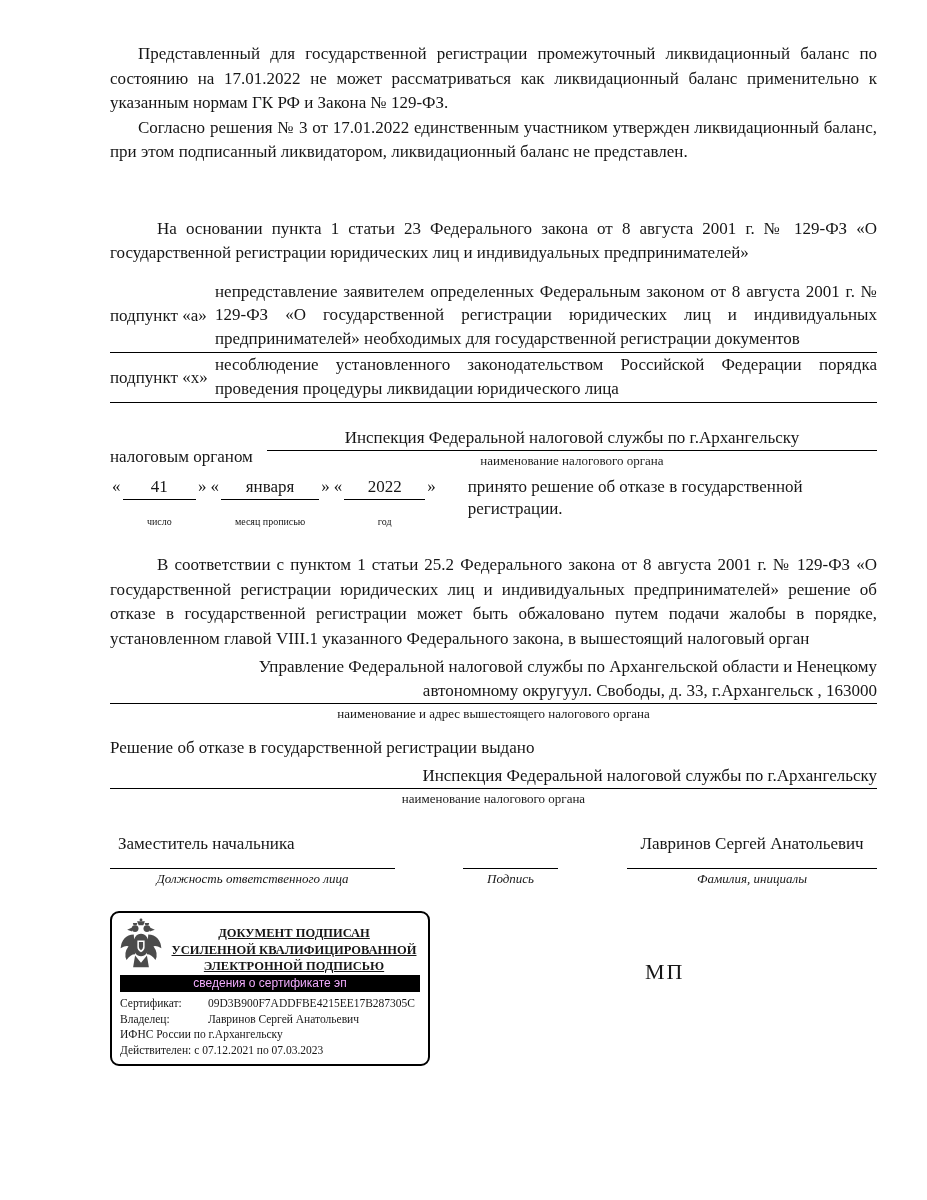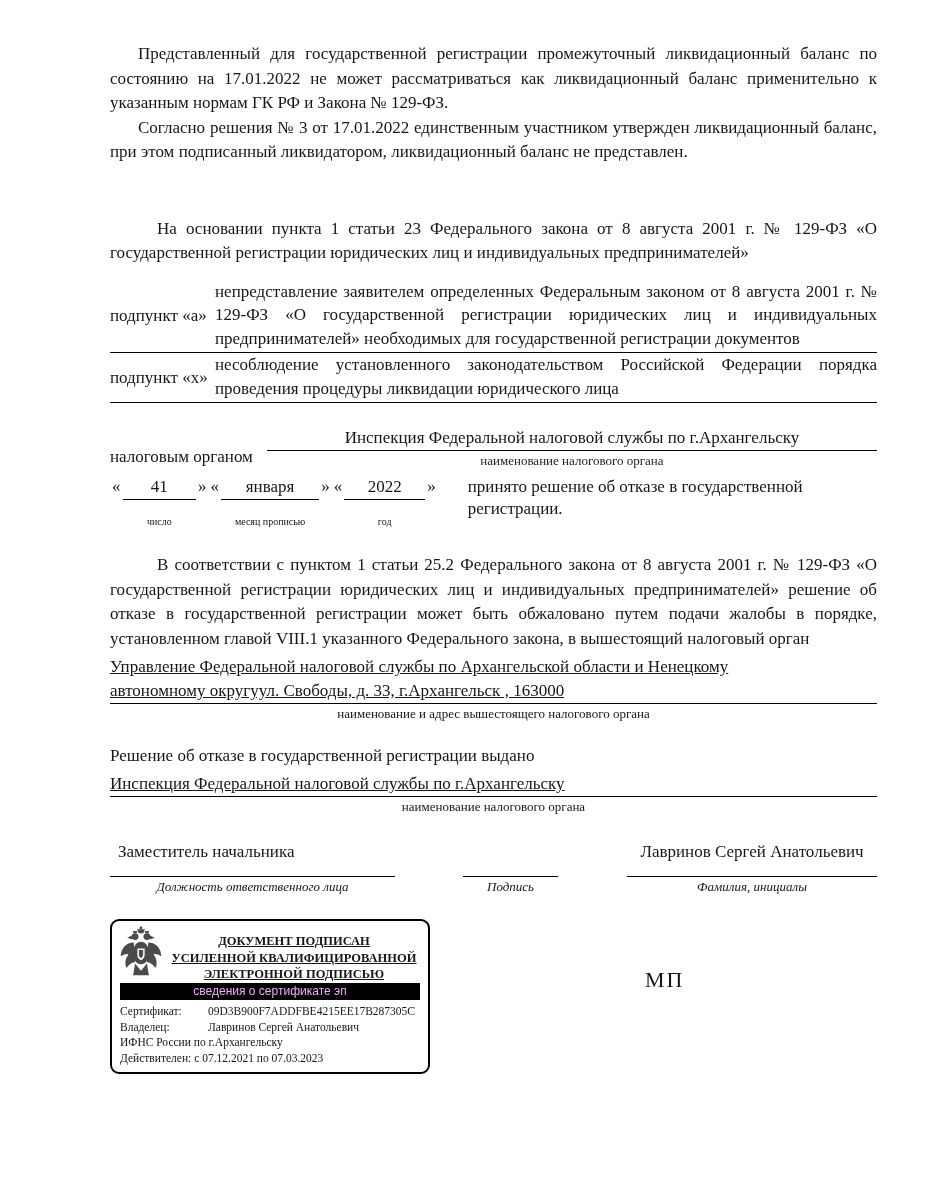--- a/index.html
+++ b/index.html
@@ -31,25 +31,25 @@
   
   .date-row{display:flex;align-items:flex-start;margin-top:8px;font-size:17px;}
   .q{line-height:22px;padding:0 2px;}
   .dseg{display:inline-flex;flex-direction:column;}
   .dval{border-bottom:1.3px solid #000;text-align:center;line-height:22px;padding:0 6px 1px;}
   .dcap{font-size:10px;line-height:15px;text-align:center;margin-top:14px;}
   .date-text{line-height:22px;margin-left:30px;}
 
   
   .center-block{margin-top:4px;}
-  .center-line{text-align:left;font-size:17px;line-height:24px;text-decoration:underline;}
+  .center-line{text-align:right;font-size:17px;line-height:24px;}
   .rule{border-bottom:1.6px solid #000;}
   .full-caption{font-size:13px;text-align:center;margin-top:2px;}
 
-  .issued-label{font-size:17px;line-height:24px;margin-top:22px;}
+  .issued-label{font-size:17px;line-height:24px;margin-top:14px;}
 
   
   .sig-row{display:flex;align-items:flex-end;margin-top:26px;}
   .sig-col{display:flex;flex-direction:column;}
   .sig-val{border-bottom:1.3px solid #000;font-size:17px;line-height:22px;padding-bottom:13px;}
   .sig-cap{font-style:italic;font-size:13px;text-align:center;margin-top:2px;}
   .sig-pos{width:285px;}
   .sig-sign{width:95px;margin-left:68px;}
   .sig-name{width:250px;margin-left:auto;}
 

